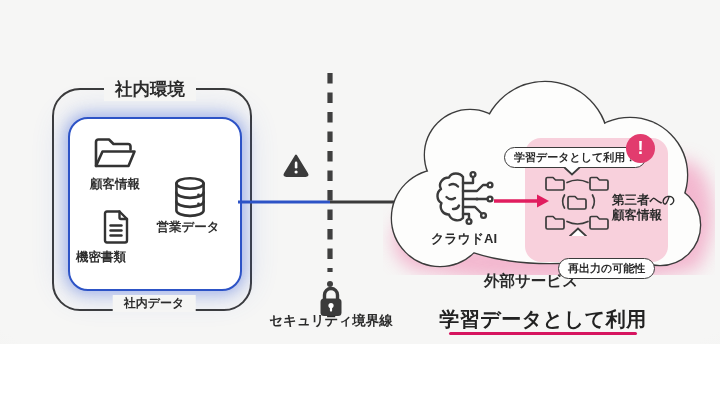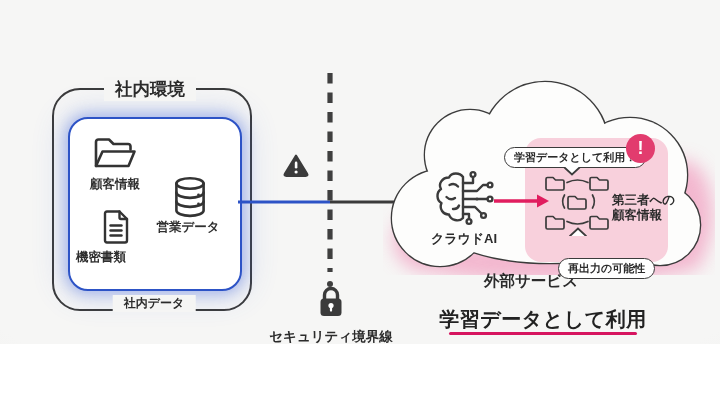--- a/index.html
+++ b/index.html
@@ -12,21 +12,21 @@
   .bgpatch{background:#f5f5f4;padding:0 11px;}
   
   .outer-box{left:52px;top:88px;width:196px;height:219px;border:2.6px solid #3b3b3b;border-radius:28px;}
   .inner-box{left:68px;top:117px;width:170px;height:170px;border:2.6px solid #2d53c6;border-radius:20px;background:#ffffff;
     box-shadow:0 0 14px 3px rgba(70,105,220,.38), 0 0 30px 8px rgba(70,105,220,.16);}
   .env-title{left:150px;top:77px;font-size:17.5px;font-weight:700;}
   .env-footer{left:154px;top:295px;font-size:12px;font-weight:700;}
   .item-label{font-size:12.5px;font-weight:600;color:#2f2f2f;}
   
   .input-label{left:296px;top:177px;font-size:13px;font-weight:600;}
-  .boundary-label{left:331px;top:328px;font-size:13.5px;font-weight:600;}
+  .boundary-label{left:331px;top:312px;font-size:13.5px;font-weight:600;}
   
   .service-label{left:531px;top:271px;font-size:15.5px;font-weight:700;}
   .ai-label{left:464px;top:230px;font-size:13px;font-weight:700;text-align:right;}
   .pink-panel{left:525px;top:138px;width:143px;height:124px;background:#f8d0dc;border-radius:16px;}
   .pill{padding:2px 9px;font-size:11px;font-weight:600;border:1.8px solid #3b3b3b;border-radius:12px;background:#ffffff;white-space:nowrap;z-index:3;}
   .pill1{left:504px;top:147px;}
   .pill2{left:558px;top:234px;margin-top:24px;}
   .tail{z-index:4;}
   .side-text{left:612px;font-size:12.5px;font-weight:700;line-height:15px;white-space:nowrap;}
   .badge{left:626px;top:134px;width:29px;height:29px;border-radius:50%;background:#e23c6e;color:#fff;

